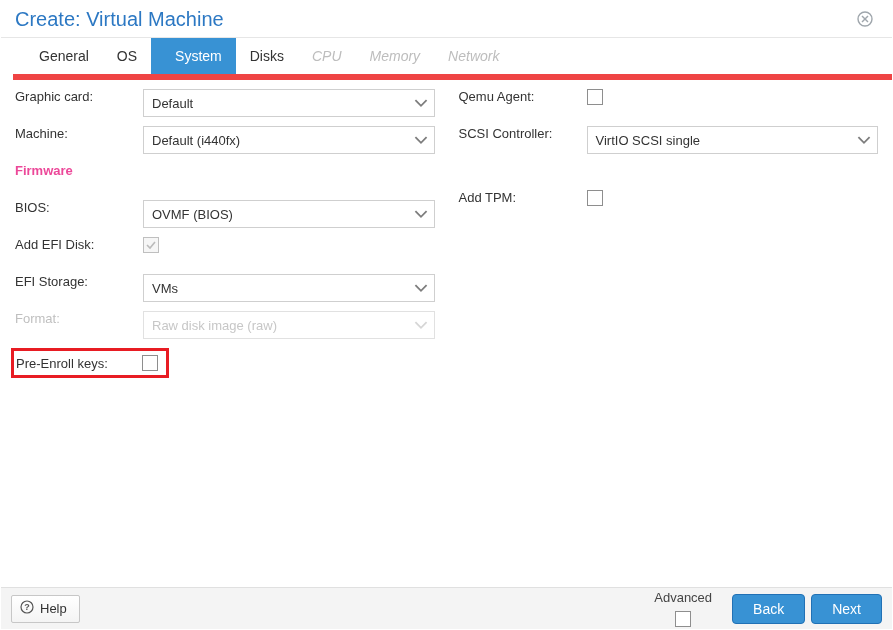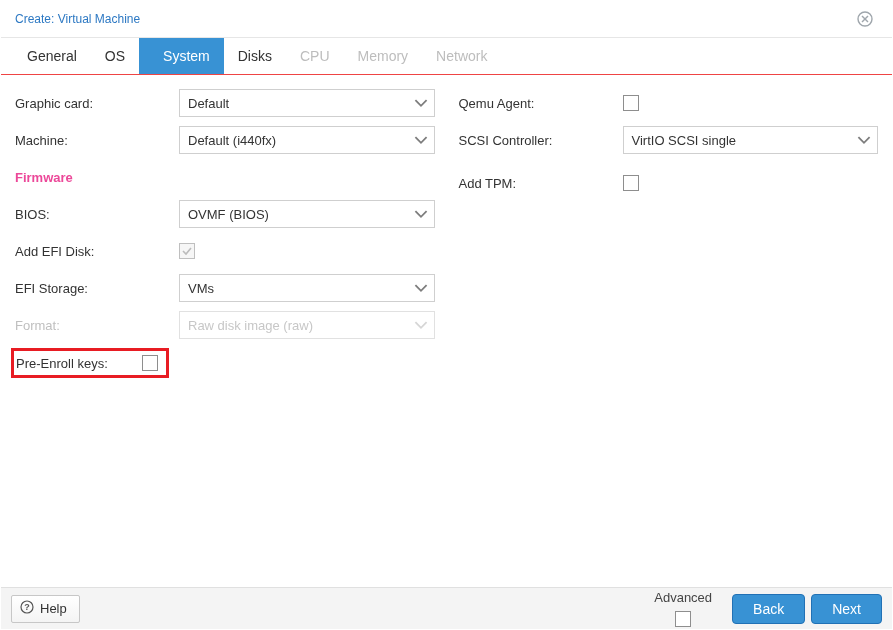--- a/index.html
+++ b/index.html
@@ -17,21 +17,21 @@
     box-sizing: border-box;
     border: 1px solid transparent;
   }
   .titlebar {
     height: 36px;
     display: flex;
     align-items: center;
     justify-content: space-between;
     padding: 0 18px 0 14px;
     color: #2C78C3;
-    font-size: 12px;
+    font-size: 20px;
     border-bottom: 1px solid #e6e6e6;
   }
   .titlebar .title {
     font-weight: 400;
   }
   .close-btn {
     width: 18px;
     height: 18px;
     display: inline-flex;
     align-items: center;
@@ -40,61 +40,62 @@
     color: #888;
   }
   .close-btn svg { width: 16px; height: 16px; }
 
   .tabs {
     height: 36px;
     display: flex;
     align-items: stretch;
     padding: 0 12px;
     gap: 0;
-    border-bottom: 1px solid #ef4444;
+    border-bottom: 6px solid #ef4444;
+    margin-left: 12px;
   }
   .tab {
     display: flex;
     align-items: center;
     padding: 0 14px;
     font-size: 14px;
     color: #333;
     cursor: pointer;
     min-height: 100%;
   }
   .tab.active {
     background: #3892d4;
     color: #fff;
     padding-left: 24px;
   }
   .tab.disabled {
     color: #bdbdbd;
     cursor: default;
+    font-style: italic;
   }
 
   .body {
     position: absolute;
     top: 74px;
     left: 0;
     right: 0;
     bottom: 42px;
     padding: 14px;
     box-sizing: border-box;
     display: flex;
     gap: 24px;
   }
   .col {
     flex: 1;
   }
   .row {
     display: flex;
-    align-items: center;
+    align-items: flex-start;
     margin-bottom: 9px;
     min-height: 28px;
-    gap: 36px;
   }
   .label {
     width: 128px;
     color: #333;
     font-size: 13px;
   }
   .label.disabled { color: #bfbfbf; }
   .label.strong { font-weight: 600; color: #ec4899; }
 
   .control {
@@ -332,21 +333,21 @@
         <div class="control">
           <div class="select">
             <span>VirtIO SCSI single</span>
             <span class="arrow"><svg viewBox="0 0 10 10">
                   <path d="M1 3 L5 7 L9 3" fill="none" stroke="currentColor" stroke-width="1.3"></path>
                 </svg></span>
           </div>
         </div>
       </div>
 
-      <div class="row" style="margin-top:15px;">
+      <div class="row" style="margin-top:36px;">
         <span class="label">Add TPM:</span>
         <span class="checkbox"></span>
       </div>
 
     </div>
   </div>
 
   <div class="footer">
     <span class="help-btn">
       <span>

